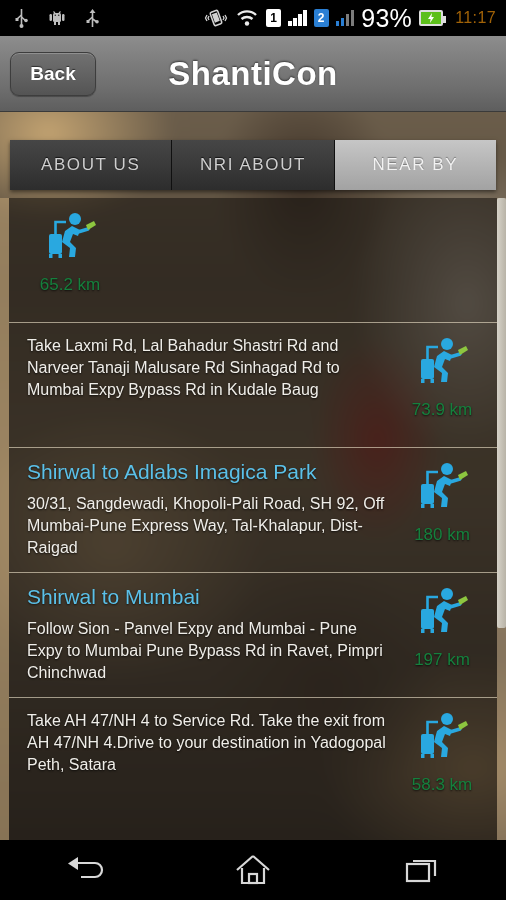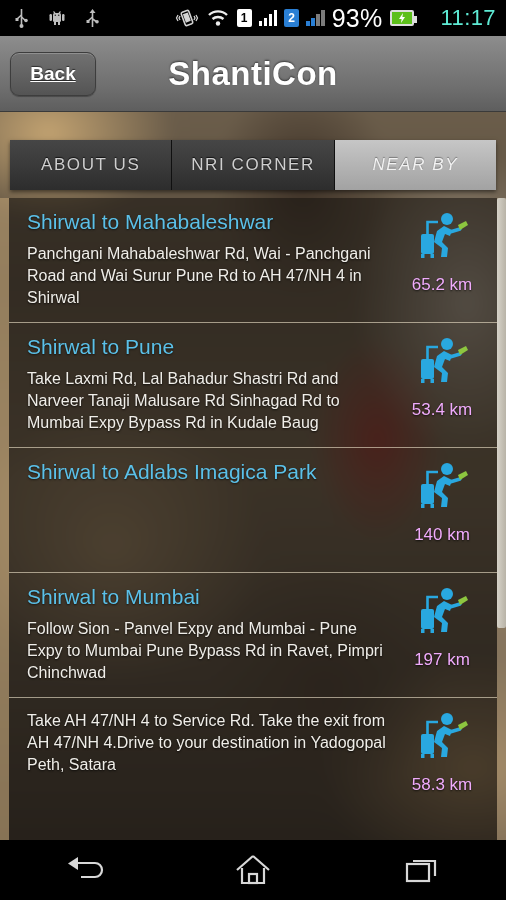--- a/index.html
+++ b/index.html
@@ -22,21 +22,21 @@
     width:506px; height:36px;
     background:#000;
     display:flex; align-items:center;
     padding:0 10px 0 14px;
     z-index:40;
   }
   .sb-left { display:flex; align-items:center; gap:18px; }
   .sb-right { margin-left:auto; display:flex; align-items:center; gap:7px; }
   .sb-ico { display:block; opacity:.92; }
   .sb-text { color:#fff; font-size:25px; letter-spacing:.3px; }
-  .sb-clock { color:#5eead4; font-size:22px; margin-left:20px; letter-spacing:.4px; }
+  .sb-clock { color:#a16207; font-size:16px; margin-left:5px; letter-spacing:.4px; }
   .sim-badge {
     display:inline-block; width:15px; height:18px;
     color:#fff; font-size:12px; font-weight:bold;
     text-align:center; line-height:18px; border-radius:2px;
   }
   .sim1 { background:#fff; color:#000; }
   .sim2 { background:#2a7fd4; color:#fff; }
   .bars { display:flex; align-items:flex-end; gap:1.5px; height:16px; }
   .bars i { display:block; width:3.5px; background:#fff; }
   .bars i.b1 { height:5px; } .bars i.b2 { height:8px; }
@@ -65,21 +65,20 @@
     margin-left:10px;
     width:86px; height:44px;
     border:1px solid #3d3d3d;
     border-radius:9px;
     background:linear-gradient(to bottom,#717171 0%,#636363 50%,#545454 100%);
     box-shadow:inset 0 1px 0 rgba(255,255,255,.22), 0 1px 1px rgba(0,0,0,.3);
     color:#fff; font-size:19px; font-weight:bold;
     display:flex; align-items:center; justify-content:center;
     text-shadow:0 -1px 1px rgba(0,0,0,.55);
     cursor:pointer;
-    text-decoration:underline;
   }
   #app-title {
     position:absolute; left:0; width:506px;
     text-align:center;
     color:#fff; font-size:33px; font-weight:bold;
     letter-spacing:.5px;
     text-shadow:0 -1px 2px rgba(0,0,0,.55);
     pointer-events:none;
   }
 
@@ -116,21 +115,21 @@
     box-shadow:0 2px 4px rgba(0,0,0,.5);
   }
   .tab {
     flex:1 1 0;
     display:flex; align-items:center; justify-content:center;
     font-size:17px;
     letter-spacing:1.6px;
     cursor:pointer;
     border-right:1px solid #101010;
   }
-  .tab:last-child { border-right:none;font-style:italic; }
+  .tab:last-child { border-right:none; }
   .tab.inactive {
     background:linear-gradient(to bottom,#464646 0%,#3a3a3a 50%,#2d2d2d 100%);
     color:#cfcfcf;
     text-shadow:0 -1px 1px rgba(0,0,0,.7);
   }
   .tab.active {
     background:linear-gradient(to bottom,#c6c6c6 0%,#b4b4b4 50%,#a2a2a2 100%);
     color:#f2f2f2;
     text-shadow:0 -1px 1px rgba(0,0,0,.35);
   }
@@ -170,21 +169,21 @@
     text-shadow:0 1px 2px rgba(0,0,0,.75);
   }
   .row-side {
     width:86px; flex:0 0 86px;
     display:flex; flex-direction:column;
     align-items:center;
   }
   .traveler-ico { margin-top:2px; }
   .row-dist {
     margin-top:13px;
-    color:#f0abfc; font-size:17px;
+    color:#15803d; font-size:17px;
     text-shadow:0 1px 2px rgba(0,0,0,.75);
     white-space:nowrap;
   }
 
   
   #scrollbar {
     position:absolute; top:86px; right:0;
     width:9px; height:642px;
     z-index:20;
     background:rgba(255,255,255,.08);
@@ -285,83 +284,79 @@
     <div id="back-btn">Back</div>
     <div id="app-title">ShantiCon</div>
   </div>
 
   <div id="bg"></div>
 
   <div id="content">
 
     <div id="tabs">
       <div class="tab inactive">ABOUT US</div>
-      <div class="tab inactive">NRI CORNER</div>
+      <div class="tab inactive">NRI ABOUT</div>
       <div class="tab active">NEAR BY</div>
     </div>
 
     <div id="list-frame">
       <div id="list">
 
         <div class="row">
-          <div class="row-main">
-            <div class="row-title">Shirwal to Mahabaleshwar</div>
-            <div class="row-desc">Panchgani Mahabaleshwar Rd, Wai - Panchgani Road and Wai Surur Pune Rd to AH 47/NH 4 in Shirwal</div>
-          </div>
           <div class="row-side">
             <svg class="traveler-ico" width="52" height="50" viewBox="0 0 52 50">
               <circle cx="31" cy="7" r="6" fill="#29a8e0"></circle>
               <path d="M28 14 L36 18 L34 24 L29 22 L26 30 L32 36 L31 45 L25 45 L26 36 L18 30 L21 19 Z" fill="#29a8e0"></path>
               <path d="M34 20 L44 17" stroke="#29a8e0" stroke-width="3.4" stroke-linecap="round"></path>
               <path d="M42 13 L50 9 L52 13 L44 18 Z" fill="#8dc63f"></path>
               <rect x="5" y="22" width="13" height="20" rx="2" fill="#29a8e0"></rect>
               <path d="M11.5 22 L11.5 10 L22 10" stroke="#29a8e0" stroke-width="2.6" fill="none"></path>
               <rect x="5" y="42" width="3.5" height="4" fill="#29a8e0"></rect>
               <rect x="14.5" y="42" width="3.5" height="4" fill="#29a8e0"></rect>
             </svg>
             <div class="row-dist">65.2 km</div>
           </div>
         </div>
 
         <div class="row">
           <div class="row-main">
-            <div class="row-title">Shirwal to Pune</div>
             <div class="row-desc">Take Laxmi Rd, Lal Bahadur Shastri Rd and Narveer Tanaji Malusare Rd Sinhagad Rd to Mumbai Expy Bypass Rd in Kudale Baug</div>
           </div>
           <div class="row-side">
             <svg class="traveler-ico" width="52" height="50" viewBox="0 0 52 50">
               <circle cx="31" cy="7" r="6" fill="#29a8e0"></circle>
               <path d="M28 14 L36 18 L34 24 L29 22 L26 30 L32 36 L31 45 L25 45 L26 36 L18 30 L21 19 Z" fill="#29a8e0"></path>
               <path d="M34 20 L44 17" stroke="#29a8e0" stroke-width="3.4" stroke-linecap="round"></path>
               <path d="M42 13 L50 9 L52 13 L44 18 Z" fill="#8dc63f"></path>
               <rect x="5" y="22" width="13" height="20" rx="2" fill="#29a8e0"></rect>
               <path d="M11.5 22 L11.5 10 L22 10" stroke="#29a8e0" stroke-width="2.6" fill="none"></path>
               <rect x="5" y="42" width="3.5" height="4" fill="#29a8e0"></rect>
               <rect x="14.5" y="42" width="3.5" height="4" fill="#29a8e0"></rect>
             </svg>
-            <div class="row-dist">53.4 km</div>
+            <div class="row-dist">73.9 km</div>
           </div>
         </div>
 
         <div class="row">
           <div class="row-main">
             <div class="row-title">Shirwal to Adlabs Imagica Park</div>
+            <div class="row-desc">30/31, Sangdewadi, Khopoli-Pali Road, SH 92, Off Mumbai-Pune Express Way, Tal-Khalapur, Dist-Raigad</div>
           </div>
           <div class="row-side">
             <svg class="traveler-ico" width="52" height="50" viewBox="0 0 52 50">
               <circle cx="31" cy="7" r="6" fill="#29a8e0"></circle>
               <path d="M28 14 L36 18 L34 24 L29 22 L26 30 L32 36 L31 45 L25 45 L26 36 L18 30 L21 19 Z" fill="#29a8e0"></path>
               <path d="M34 20 L44 17" stroke="#29a8e0" stroke-width="3.4" stroke-linecap="round"></path>
               <path d="M42 13 L50 9 L52 13 L44 18 Z" fill="#8dc63f"></path>
               <rect x="5" y="22" width="13" height="20" rx="2" fill="#29a8e0"></rect>
               <path d="M11.5 22 L11.5 10 L22 10" stroke="#29a8e0" stroke-width="2.6" fill="none"></path>
               <rect x="5" y="42" width="3.5" height="4" fill="#29a8e0"></rect>
               <rect x="14.5" y="42" width="3.5" height="4" fill="#29a8e0"></rect>
             </svg>
-            <div class="row-dist">140 km</div>
+            <div class="row-dist">180 km</div>
           </div>
         </div>
 
         <div class="row">
           <div class="row-main">
             <div class="row-title">Shirwal to Mumbai</div>
             <div class="row-desc">Follow Sion - Panvel Expy and Mumbai - Pune Expy to Mumbai Pune Bypass Rd in Ravet, Pimpri Chinchwad</div>
           </div>
           <div class="row-side">
             <svg class="traveler-ico" width="52" height="50" viewBox="0 0 52 50">

